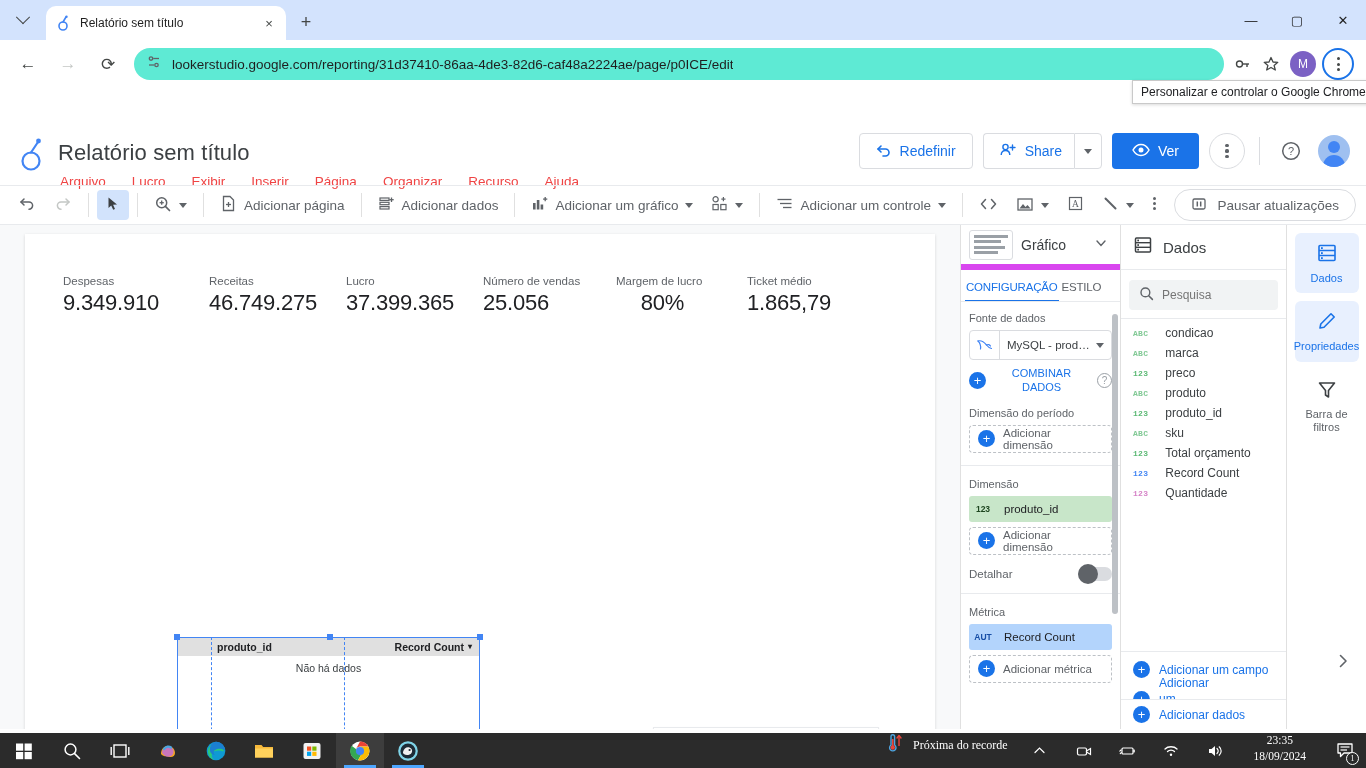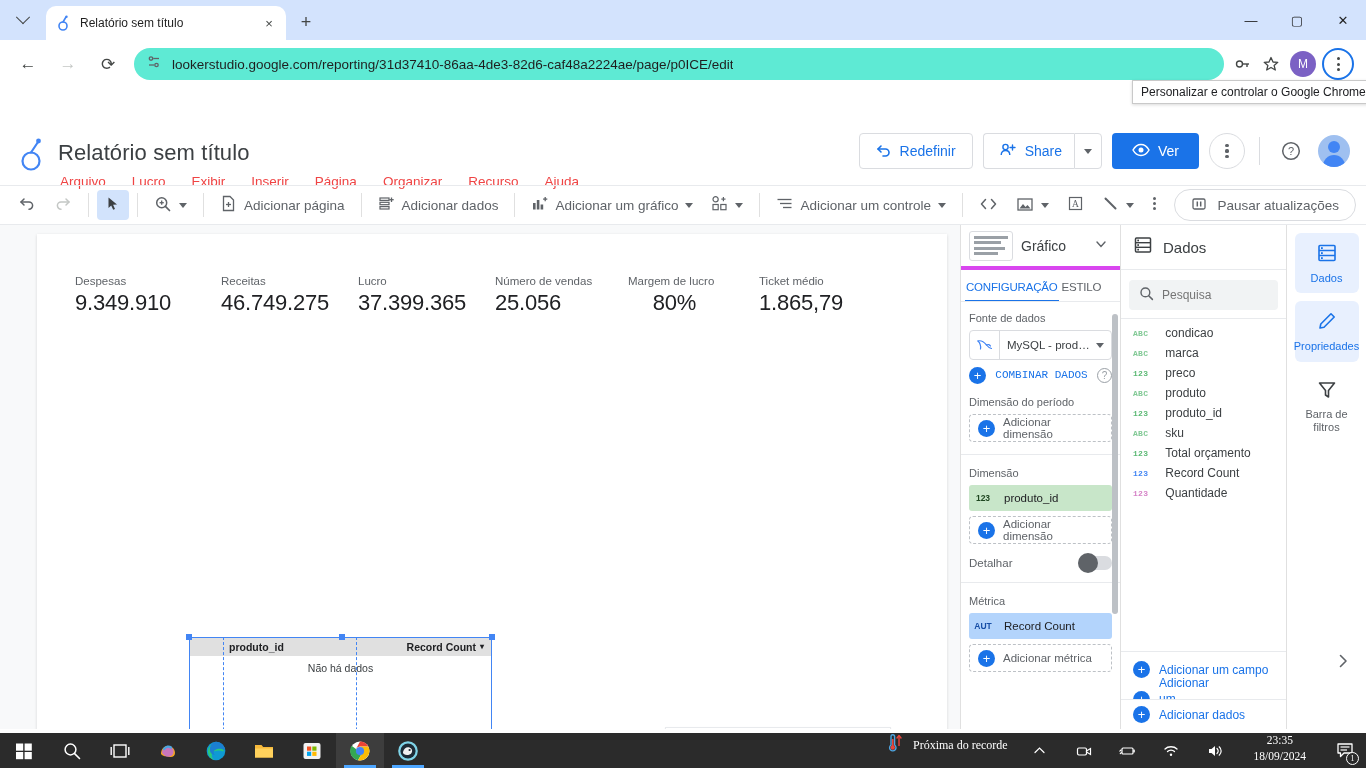--- a/index.html
+++ b/index.html
@@ -143,21 +143,21 @@
   .tb-sep { width: 1px; height: 24px; background: #e0e0e0; margin: 0 6px; }
   .caret-down { width: 0; height: 0; border-left: 4px solid transparent; border-right: 4px solid transparent; border-top: 5px solid #5f6368; }
   .pause-btn {
     margin-left: auto; height: 32px; border: 1px solid #dadce0; border-radius: 16px;
     display: flex; align-items: center; gap: 10px; padding: 0 16px; cursor: pointer;
     color: #5f6368; font-size: 13.5px; background: #fff;
   }
 
   
   .workspace { position: relative; height: 504px; background: #f8f9fa; }
-  .canvas-wrap { position: absolute; left: 12px; top: 0; width: 960px; height: 504px; overflow: hidden; }
+  .canvas-wrap { position: absolute; left: 0; top: 0; width: 960px; height: 504px; overflow: hidden; }
   .canvas {
     position: absolute; left: 25px; top: 9px; width: 910px; height: 520px;
     background: #fff; box-shadow: 0 1px 3px rgba(0,0,0,.14);
   }
   .scorecards { position: absolute; left: 38px; top: 41px; display: flex; }
   .sc { }
   .sc-label { font-size: 11.5px; color: #5f6368; margin-bottom: 3px; white-space: nowrap; }
   .sc-value { font-size: 22px; color: #202124; font-weight: 400; white-space: nowrap; letter-spacing: -.2px; }
 
   
@@ -183,21 +183,21 @@
     padding: 14px 18px;
   }
 
   
   .cfg-panel {
     position: absolute; right: 246px; top: 0; width: 160px; height: 504px;
     background: #fff; border-left: 1px solid #e0e0e0; display: flex; flex-direction: column;
   }
   .cfg-chartsel {
     height: 45px; display: flex; align-items: center; gap: 8px; padding: 0 8px;
-    border-bottom: 4px solid #d946ef;
+    border-bottom: 6px solid #d946ef;
   }
   .chart-thumb {
     width: 44px; height: 30px; border: 1px solid #dadce0; border-radius: 3px;
     padding: 4px 4px; display: flex; flex-direction: column; gap: 2.6px; background: #fff;
   }
   .chart-thumb span { display: block; height: 3px; background: #9aa0a6; }
   .cfg-chart-label { font-size: 14px; color: #3c4043; }
   .cfg-tabs { height: 32px; display: flex; align-items: flex-end; position: relative; }
   .cfg-tab { font-size: 11.5px; padding: 0 1px 7px 1px; cursor: pointer; letter-spacing: -.2px; }
   .cfg-tab.active { color: #1a73e8; border-bottom: 2.5px solid #1a73e8; }
@@ -211,21 +211,21 @@
   }
   .ds-icon { width: 30px; height: 28px; display: flex; align-items: center; justify-content: center; border-right: 1px solid #dadce0; }
   .ds-name { flex: 1; font-size: 11.5px; color: #3c4043; padding-left: 7px; white-space: nowrap; overflow: hidden; }
   .ds-caret { padding-right: 7px; }
   .blend-row { display: flex; align-items: center; gap: 6px; margin-top: 7px; }
   .plus-circle {
     width: 17px; height: 17px; border-radius: 50%; background: #1a73e8; color: #fff;
     font-size: 13px; display: flex; align-items: center; justify-content: center;
     flex: 0 0 17px; line-height: 1; cursor: pointer;
   }
-  .blend-text { flex: 1; font-size: 11px; color: #1a73e8; text-align: center; line-height: 1.25; cursor: pointer; font-family: Liberation Mono, monospace; }
+  .blend-text { flex: 1; font-size: 11px; color: #1a73e8; text-align: center; line-height: 1.25; cursor: pointer; }
   .help-circle {
     width: 15px; height: 15px; border-radius: 50%; border: 1.3px solid #9aa0a6; color: #9aa0a6;
     font-size: 10px; display: flex; align-items: center; justify-content: center; flex: 0 0 15px;
   }
   .add-dashed {
     display: flex; align-items: center; gap: 8px; border: 1px dashed #bdc1c6;
     border-radius: 4px; height: 28px; padding: 0 8px; font-size: 11.5px; color: #5f6368;
     cursor: pointer; background: #fff;
   }
   .field-chip {

